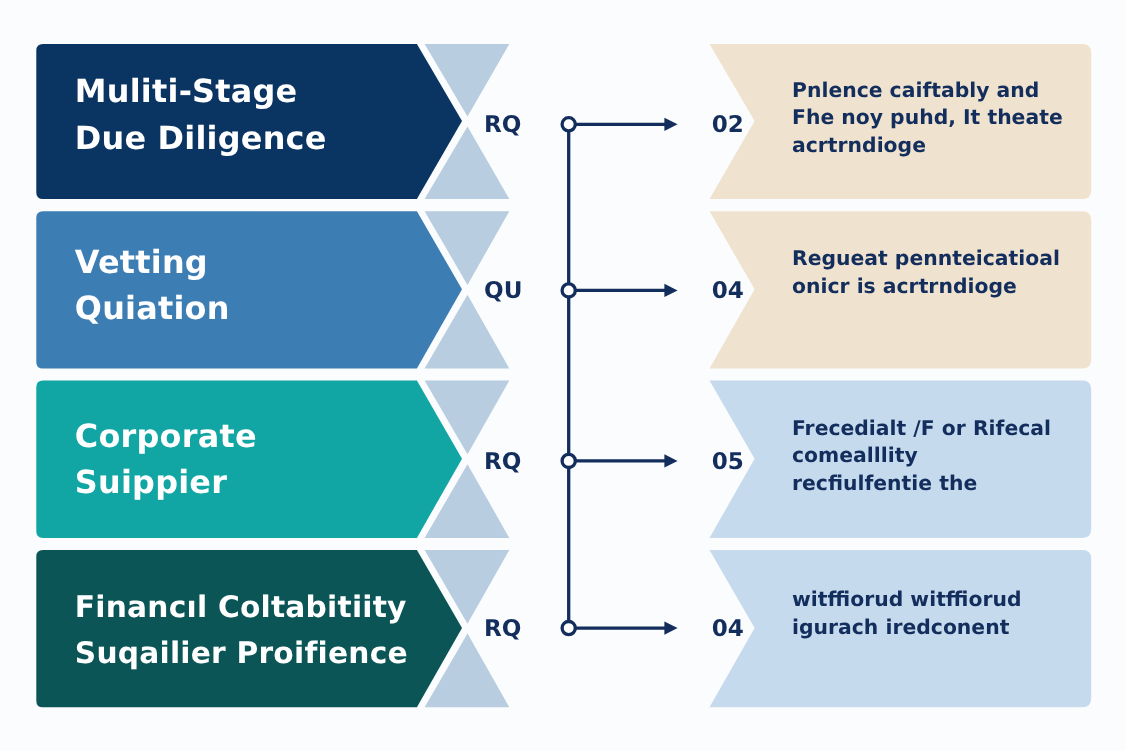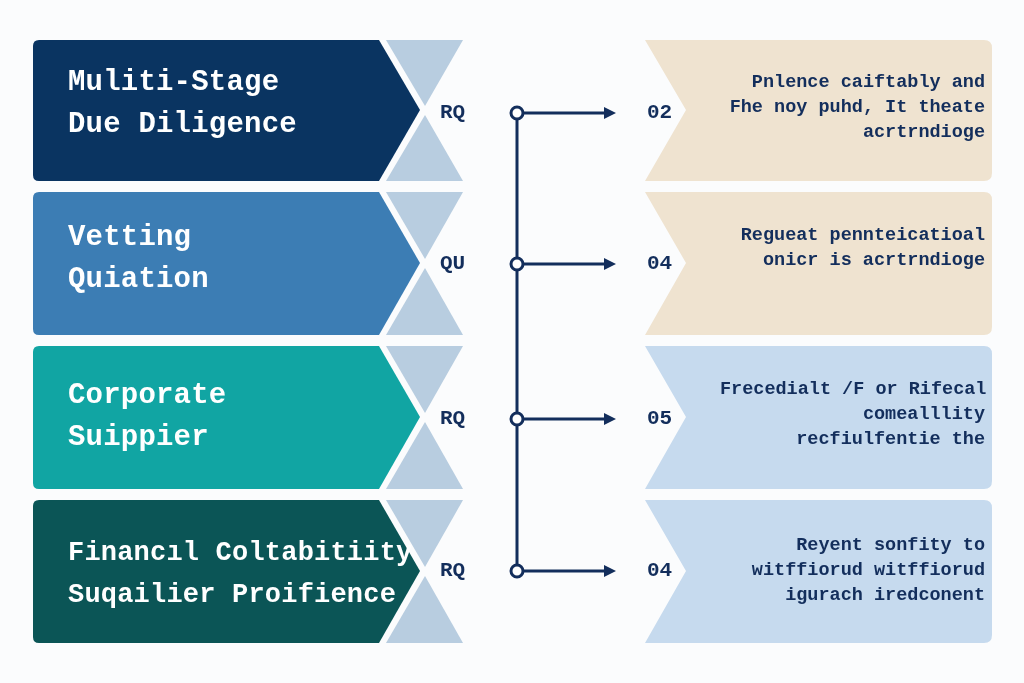--- a/index.html
+++ b/index.html
@@ -2,39 +2,39 @@
 <html><head>
 <meta charset="utf-8">
 <style>
   html, body { margin: 0; padding: 0; }
   body {
     width: 1024px; height: 683px; overflow: hidden;
     background: #fbfcfd;
     font-family: "DejaVu Sans", "Liberation Sans", sans-serif;
     position: relative;
   }
-  .stage { position: absolute; left: 0; top: 0; width: 984px; height: 683px; font-family: Liberation Mono, monospace; }
+  .stage { position: absolute; left: 0; top: 0; width: 984px; height: 683px; }
   .left-label {
     position: absolute; left: 68px;
     color: #ffffff; font-size: 29px; line-height: 42px; font-weight: 600;
     letter-spacing: 0.2px; white-space: nowrap;
   }
   .mid-label {
     position: absolute; left: 440px;
     color: #132e5c; font-size: 21px; font-weight: 700; line-height: 24px;
   }
   .num-label {
     position: absolute; left: 647px;
     color: #132e5c; font-size: 21px; font-weight: 700; line-height: 24px;
   }
   .right-text {
     position: absolute; left: 720px; width: 265px;
     color: #132e5c; font-size: 18.5px; font-weight: 600; line-height: 25px;
   }
-  .right-text div { white-space: nowrap; text-align: right; }
+  .right-text div { white-space: nowrap; }
 </style>
 </head>
 <body>
 
 <div class="stage">
 
   <svg id="shapes" width="1024" height="683" style="position:absolute;left:0;top:0">
 
     <g>
       <path fill="#0a3461" d="M39 40 H379 L420 110 L379 181 H39 Q33 181 33 175 V46 Q33 40 39 40 Z"></path>
@@ -120,17 +120,16 @@
   <div class="right-text" style="top:223px">
     <div>Regueat pennteicatioal</div>
     <div>onicr is acrtrndioge</div>
   </div>
   <div class="right-text" style="top:377px">
     <div>Frecedialt /F or Rifecal</div>
     <div>comealllity</div>
     <div>recfiulfentie the</div>
   </div>
   <div class="right-text" style="top:533px">
-    <div>Reyent sonfity to</div>
     <div>witffiorud witffiorud</div>
     <div>igurach iredconent</div>
   </div>
 </div>
 
 </body></html>

